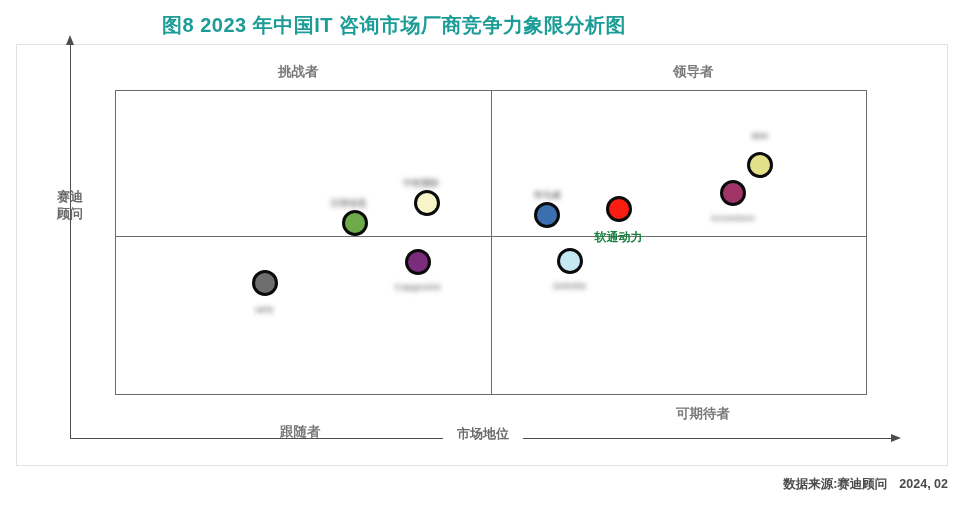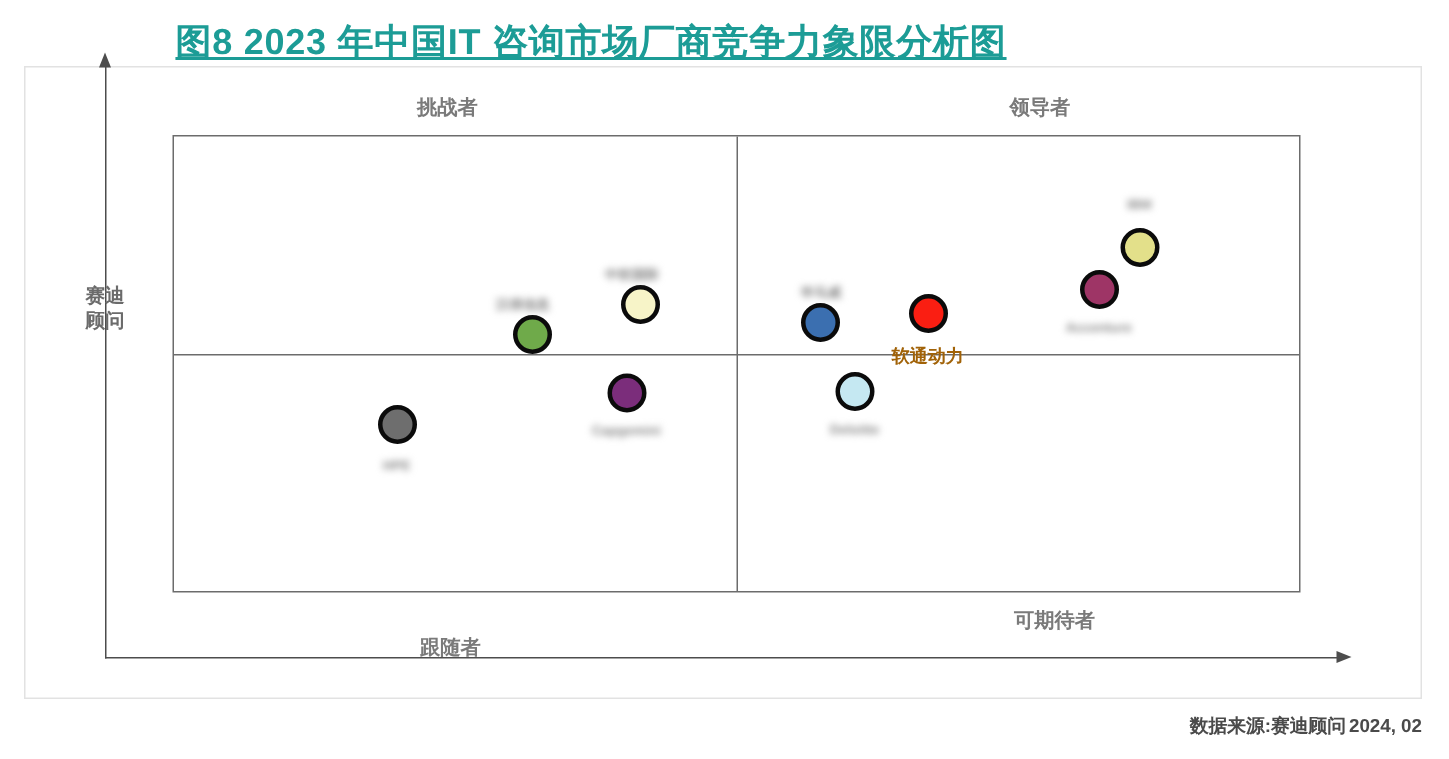--- a/index.html
+++ b/index.html
@@ -7,25 +7,24 @@
     width:966px;height:506px;
     background:#ffffff;
     font-family:"Liberation Sans","DejaVu Sans",sans-serif;
     overflow:hidden;
   }
   #page{position:relative;width:966px;height:506px;}
 
   .chart-title{
     position:absolute;left:0;top:12px;width:788px;
     text-align:center;
-    font-size:24px;font-weight:bold;
+    font-size:20px;font-weight:bold;
     color:#1c9c96;
     letter-spacing:.5px;
     white-space:nowrap;
-    text-decoration:underline;
   }
 
   .card{
     position:absolute;left:16px;top:44px;
     width:932px;height:422px;
     border:1px solid #e2e2e2;
     background:#fff;
     box-sizing:border-box;
   }
 
@@ -105,48 +104,51 @@
     color:#6a6a6a;
     white-space:nowrap;
     font-weight:bold;
   }
   .plabel.blurred{
     filter:blur(2.6px);
     color:#8a8a8a;
   }
   .plabel.sharp{
     font-size:12px;
-    color:#a16207;
+    color:#15803d;
     font-weight:bold;
   }
 
   .source{
     position:absolute;right:18px;top:476px;
     font-size:12.5px;color:#4a4a4a;font-weight:bold;
     white-space:nowrap;
   }
-  .source .date{margin-left:2px;font-weight:bold;text-align:center;}
+  .source .date{margin-left:12px;font-weight:bold;text-align:center;}
 </style>
 </head>
 <body>
 
 <div id="page">
 
   <div class="chart-title">图8  2023 年中国IT 咨询市场厂商竞争力象限分析图</div>
 
   <div class="card"></div>
 
   <div class="yaxis">
     <div class="arrow"></div>
   </div>
   <div class="xaxis">
     <div class="arrow"></div>
   </div>
 
   <div class="ylabel">赛迪顾问</div>
+  <div class="xlabel">
+    <span>市场地位</span>
+  </div>
 
   <div class="qlabel q-tl">挑战者</div>
   <div class="qlabel q-tr">领导者</div>
   <div class="qlabel q-bl">跟随者</div>
   <div class="qlabel q-br">可期待者</div>
 
   <div class="plot" id="plot">
     <div class="vdiv"></div>
     <div class="hdiv"></div>
   <div class="bubble" style="left: 298.25px; top: 99.11px; width: 26px; height: 26px; background: rgb(247, 244, 200);"></div>

